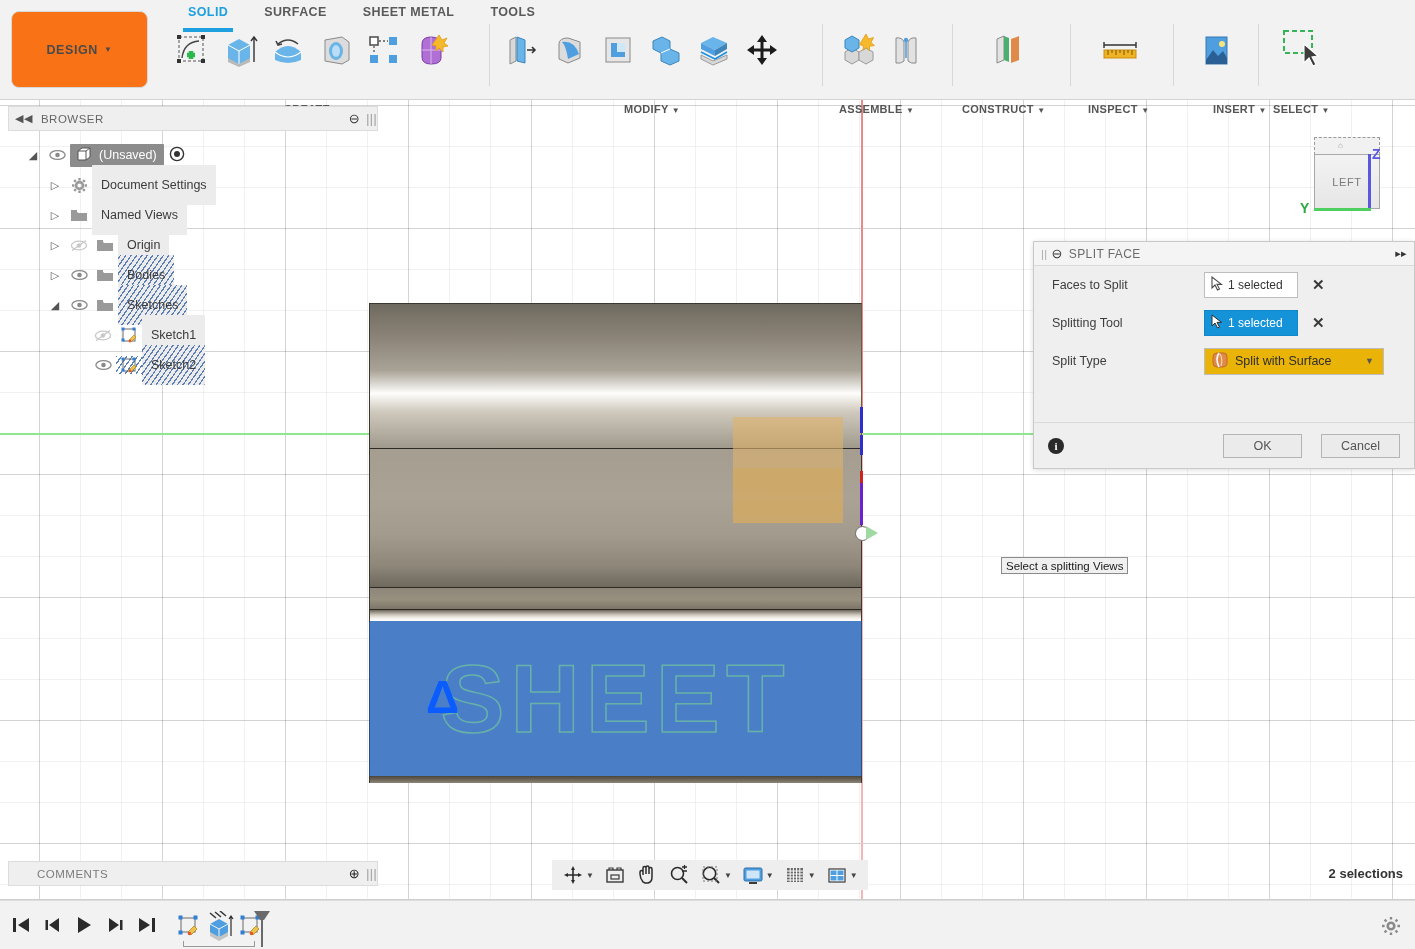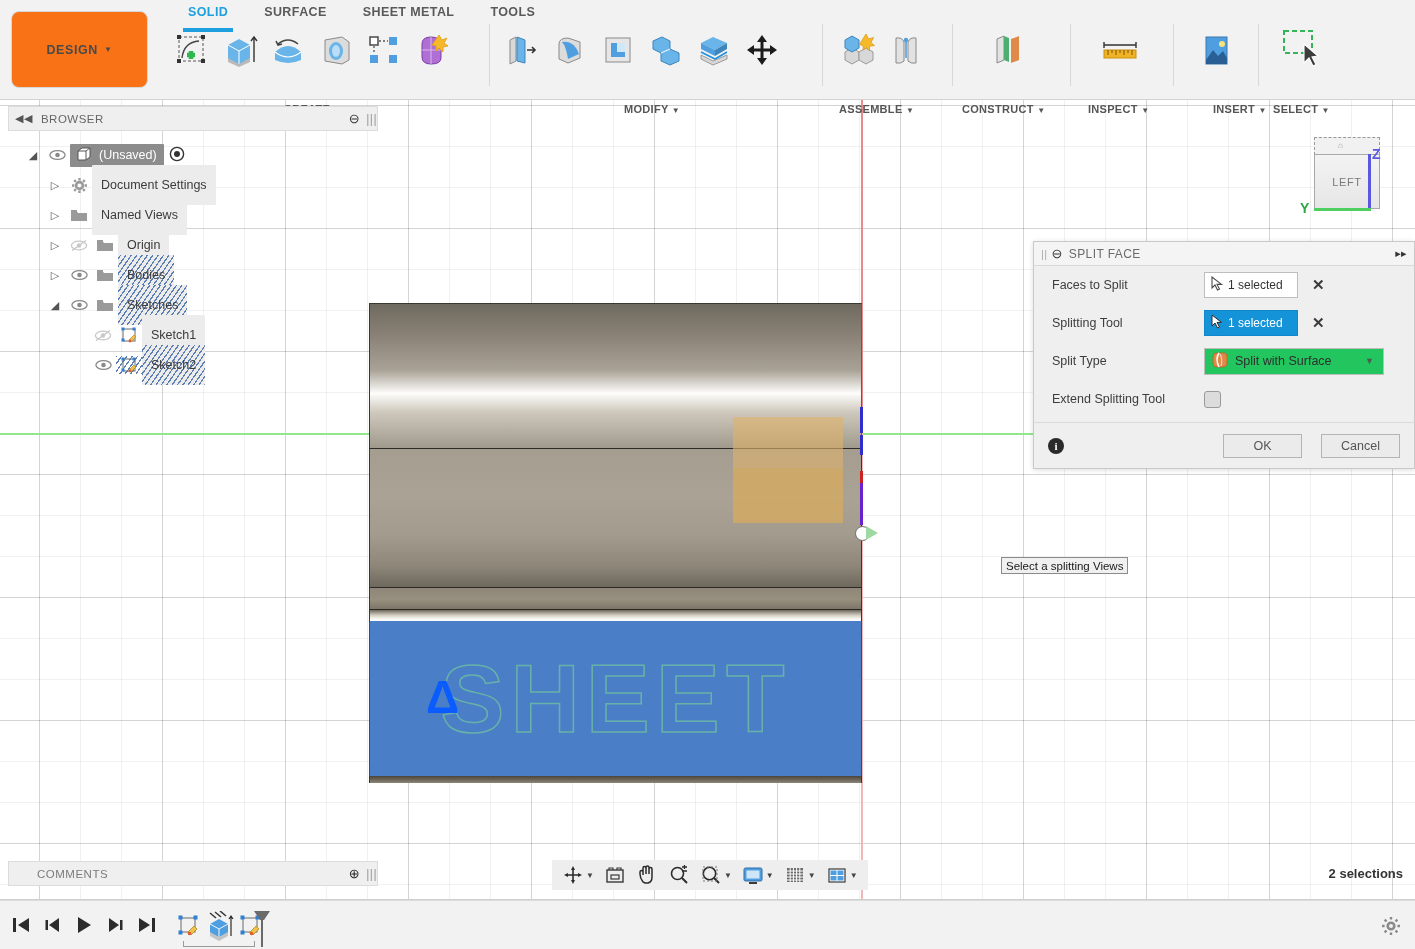--- a/index.html
+++ b/index.html
@@ -167,21 +167,21 @@
   .drow { display:flex; align-items:center; height:38px; padding-left:18px; }
   .dlabel { width:152px; font-size:12.5px; color:#3d3d3d; }
   .selbox {
     width:94px; height:26px; background:#fff; border:1px solid #bdbdbd;
     display:flex; align-items:center; gap:4px; padding-left:6px;
     font-size:12px; color:#333; cursor:pointer;
   }
   .selbox.active { background:#1593d8; border-color:#1187cb; color:#fff; }
   .xbtn { margin-left:14px; font-size:15px; color:#3a3a3a; cursor:pointer; font-weight:bold; }
   .ddown {
-    width:180px; height:27px; background:#22c55e; border:1px solid #bdbdbd;
+    width:180px; height:27px; background:#eab308; border:1px solid #bdbdbd;
     display:flex; align-items:center; gap:6px; padding:8px 6px;
     font-size:12.5px; color:#2e2e2e; cursor:pointer; position:relative;
   }
   .ddown .car { position:absolute; right:9px; font-size:9px; color:#555; }
   .chk {
     width:17px; height:17px; background:#dcdcdc;
     border:1px solid #9a9a9a; border-radius:3px; cursor:pointer;
   }
   #dlg-foot {
     position:absolute; left:0; bottom:0; width:380px; height:46px;
@@ -687,24 +687,20 @@
             <path d="M2 6 Q2 2 6 2 L13 2 Q16 2 16 6 L16 12 Q16 16 11 16 L6 16 Q2 16 2 12 Z" fill="#e08a4a" stroke="#c06a2a"></path>
             <path d="M8 2 Q4 8 8 16" fill="none" stroke="#fff" stroke-width="1.6"></path>
             <path d="M9 3 Q12 8 10 15" fill="none" stroke="#f5d7b8" stroke-width="1.2"></path>
           </svg>
         </span>
         <span>Split with Surface</span>
         <span class="car">▼</span>
       </div>
     </div>
 
-    <div class="drow">
-      <div class="dlabel">Extend Splitting Tool</div>
-      <div class="chk"></div>
-    </div>
 
     <div id="dlg-foot">
       <div id="info-dot">i</div>
       <div style="margin-left:auto;display:flex;gap:19px;">
         <div class="dbtn">OK</div>
         <div class="dbtn">Cancel</div>
       </div>
     </div>
   </div>
 

